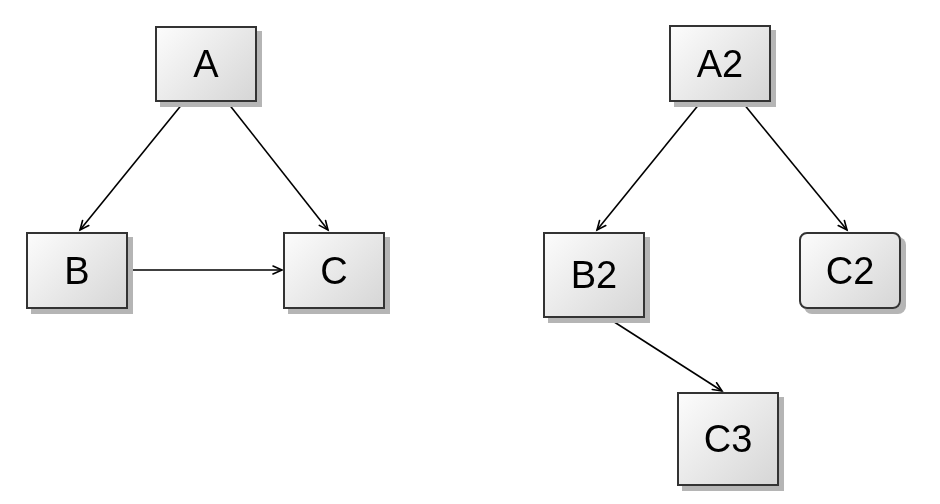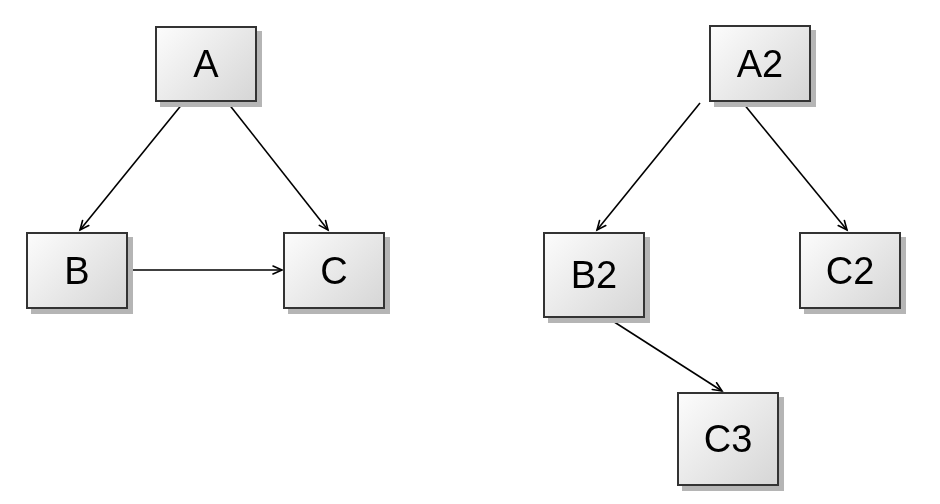--- a/index.html
+++ b/index.html
@@ -71,26 +71,26 @@
   <div id="nodes-layer">
       <div class="node" style="left: 155px; top: 26px; width: 102px; height: 76px;">
         <span class="node-label">A</span>
       </div>
       <div class="node" style="left: 26px; top: 232px; width: 102px; height: 77px;">
         <span class="node-label">B</span>
       </div>
       <div class="node" style="left: 283px; top: 232px; width: 102px; height: 77px;">
         <span class="node-label">C</span>
       </div>
-      <div class="node" style="left: 669px; top: 25px; width: 102px; height: 77px; margin-left: 40px;">
+      <div class="node" style="left: 669px; top: 25px; width: 102px; height: 77px;">
         <span class="node-label">A2</span>
       </div>
       <div class="node" style="left: 543px; top: 232px; width: 102px; height: 86px;">
         <span class="node-label">B2</span>
       </div>
-      <div class="node" style="left: 799px; top: 232px; width: 102px; height: 77px;">
+      <div class="node" style="left: 799px; top: 232px; width: 102px; height: 77px; border-radius: 8px;">
         <span class="node-label">C2</span>
       </div>
       <div class="node" style="left: 677px; top: 392px; width: 102px; height: 94px; text-align: right;">
         <span class="node-label">C3</span>
       </div>
     </div>
 </div>
 
 </body></html>

